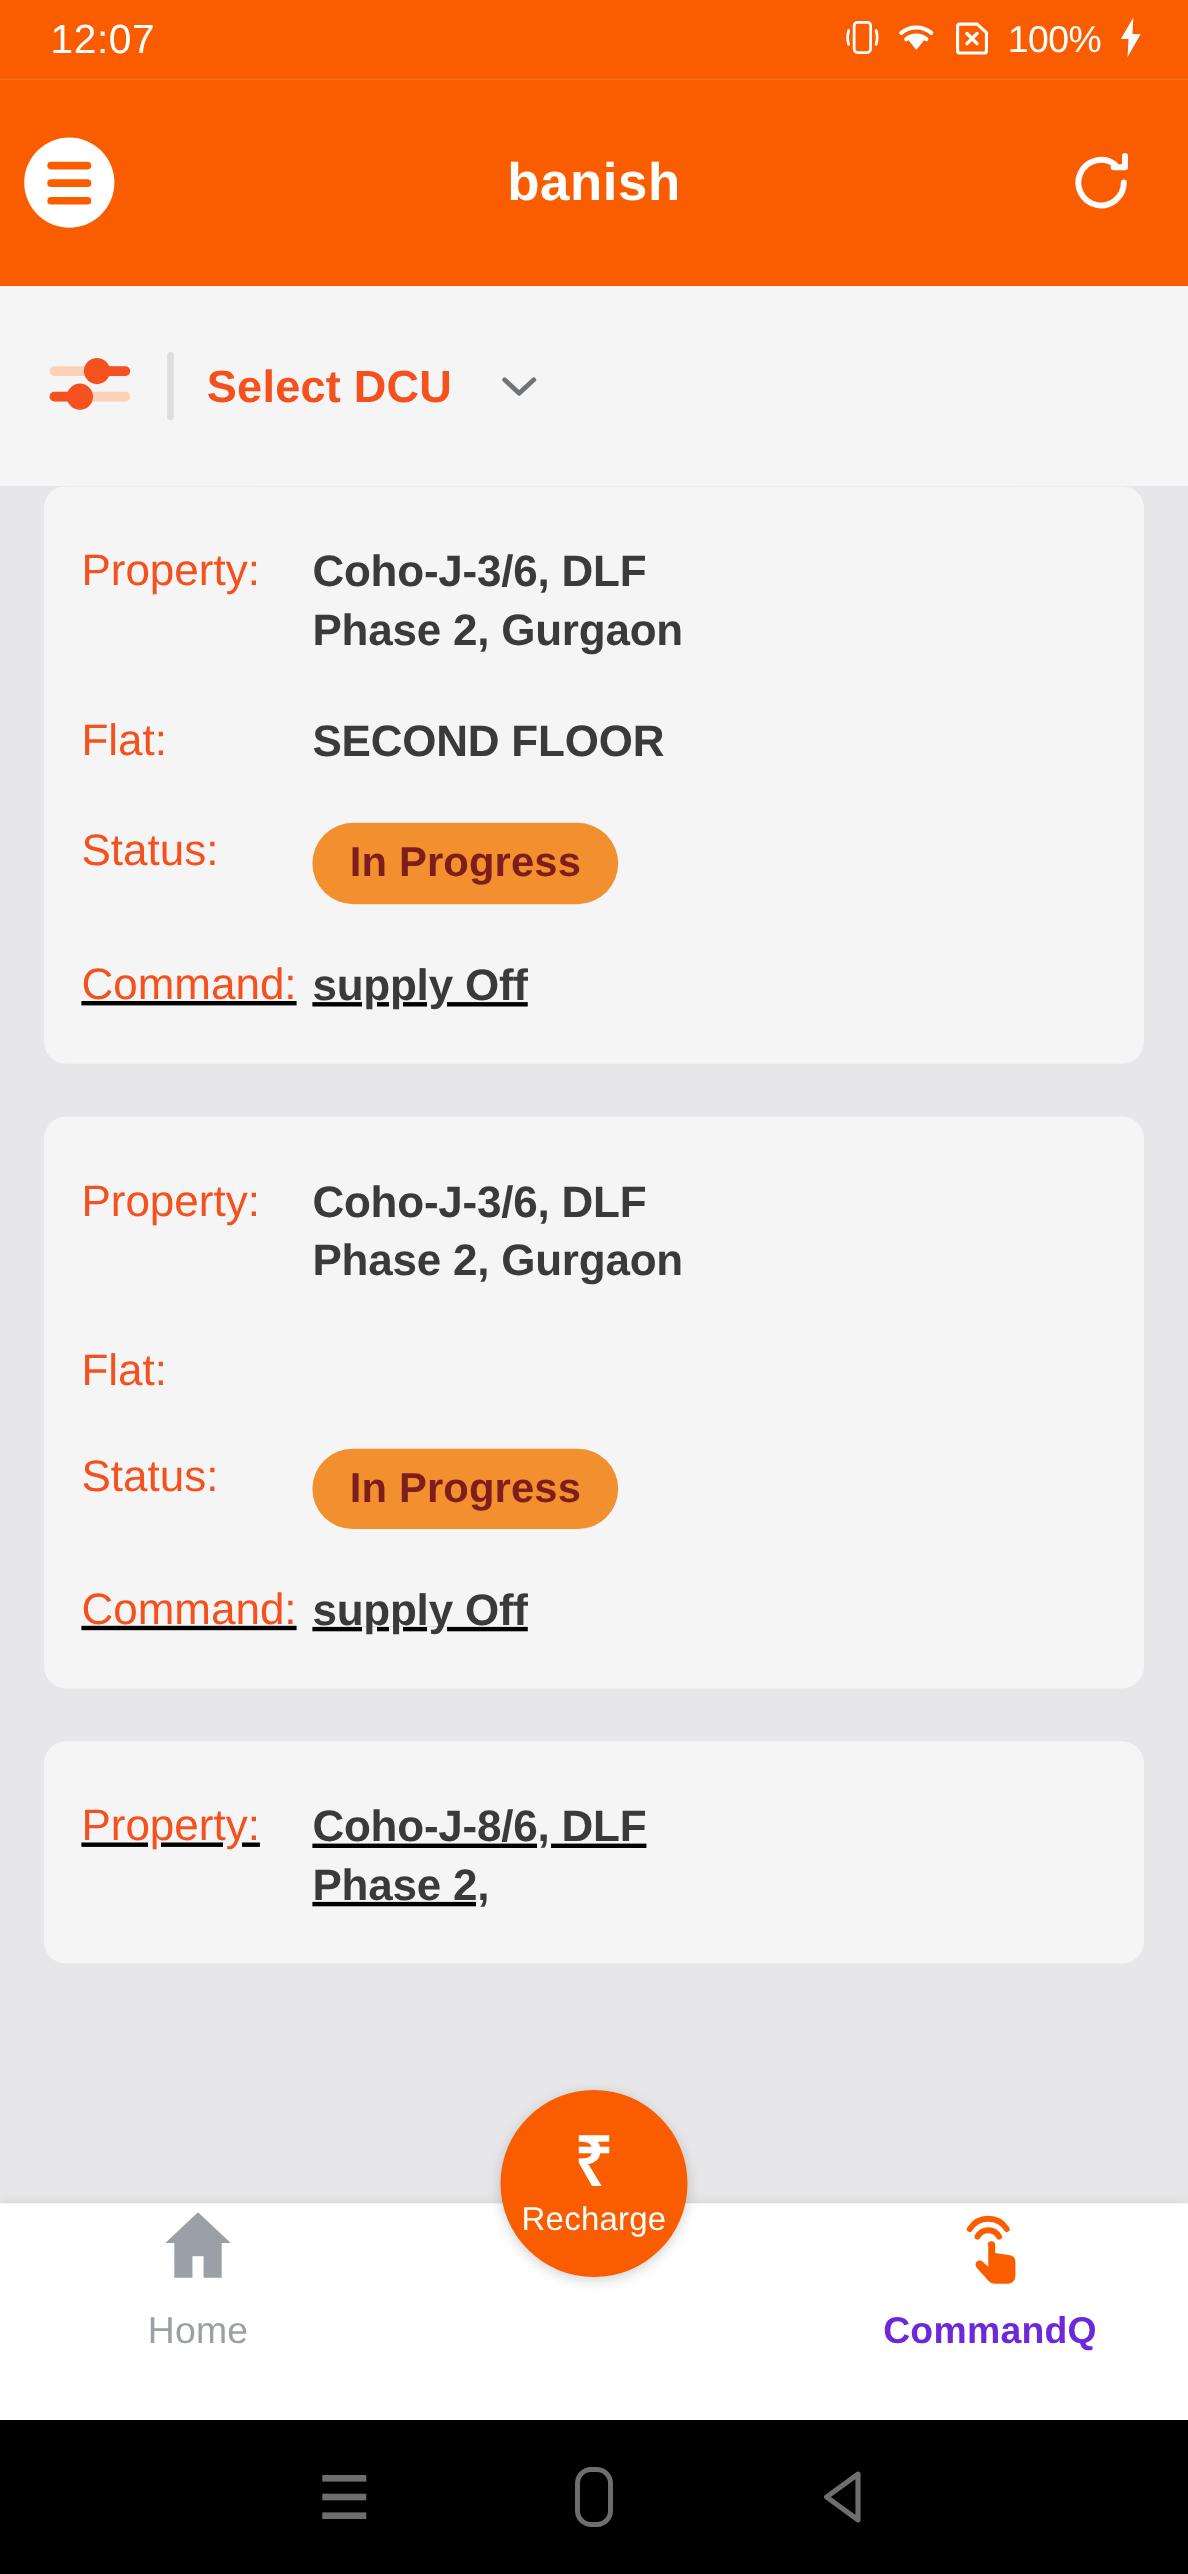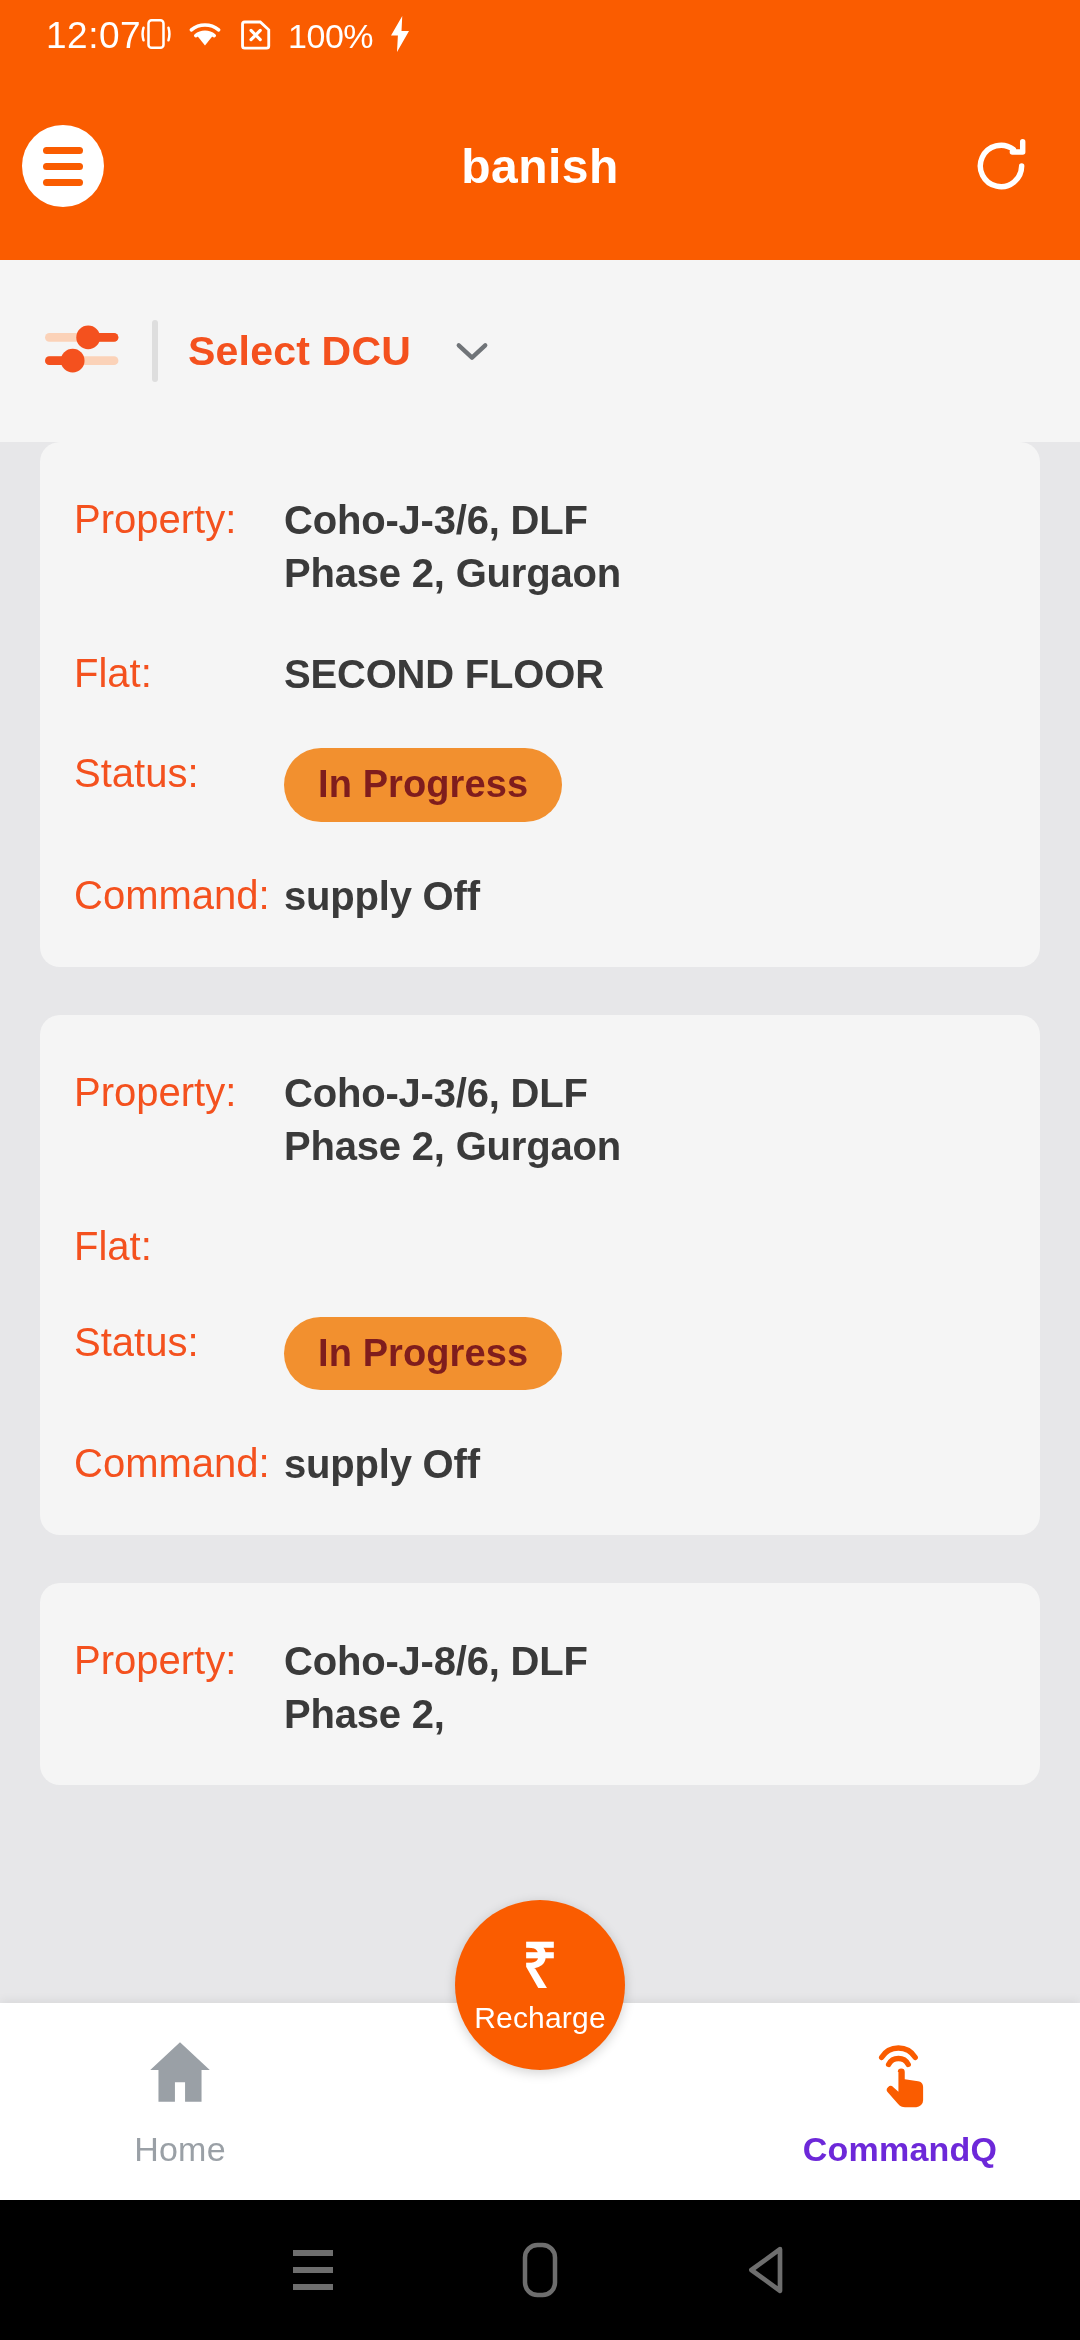--- a/index.html
+++ b/index.html
@@ -7,22 +7,23 @@
   body {
     font-family:"Liberation Sans", sans-serif;
     background:#E7E7E9;
     overflow:hidden;
     position:relative;
   }
 
   
   .statusbar {
     height:72px; background:#FA5C00; color:#fff;
-    display:flex; align-items:center; 
+    display:flex; align-items:center; justify-content:space-between;
     padding:0 40px 0 46px;
+    gap:36px;
   }
   .sb-time { font-size:37px; font-weight:400; letter-spacing:.5px; }
   .sb-right { display:flex; align-items:center; gap:15px; }
   .sb-pct { font-size:34px; font-weight:500; letter-spacing:-.5px; }
 
   
   .appbar {
     height:188px; background:#FA5C00;
     display:flex; align-items:center; justify-content:space-between;
     padding:0 44px 0 22px; position:relative;
@@ -53,39 +54,39 @@
   .content { background:#E7E7E9; padding:0 0 0 0; height:1703px; overflow:hidden; position:relative; }
   .page-title {
     font-size:52px; font-weight:bold; color:#6B7280;
     padding:48px 0 30px 40px; letter-spacing:.3px;
   }
   .card {
     background:#F5F5F5; border-radius:20px;
     margin:0 40px 48px 40px; padding:52px 0 44px 0;
   }
   .row { display:flex; align-items:flex-start; padding:0 34px; margin-bottom:48px; }
-  .row:last-child { margin-bottom:0; }
+  .row:last-child { margin-bottom:0;text-decoration:underline; }
   .row-label {
     width:210px; flex:none; font-size:40px; color:#F4511E; font-weight:400;
     line-height:1.15; padding-top:2px;
   }
   .row-value {
     font-size:40px; font-weight:bold; color:#3A3A3A; line-height:1.32;
     max-width:420px; letter-spacing:-.2px;
   }
   .badge {
     display:inline-block; background:#F2902F; color:#7f1d1d;
     font-size:38px; font-weight:bold; border-radius:42px;
     padding:16px 34px; line-height:1.1; letter-spacing:.1px;
   }
 
   
   .bottomnav {
     position:absolute; left:0; right:0; bottom:140px; height:197px;
-    background:#fff; display:flex; align-items:center;
+    background:#fff; display:flex; align-items:flex-start;
     box-shadow:0 -2px 10px rgba(0,0,0,.07); z-index:5;
   }
   .nav-item {
     flex:1; display:flex; flex-direction:column; align-items:center; gap:16px;
   }
   .nav-item.center { opacity:0; pointer-events:none; }
   .nav-label { font-size:34px; font-weight:bold; letter-spacing:.2px; }
   .nav-label.inactive { color:#9AA0A6; font-weight:normal; }
   .nav-label.active { color:#6d28d9; }
   .fab {

